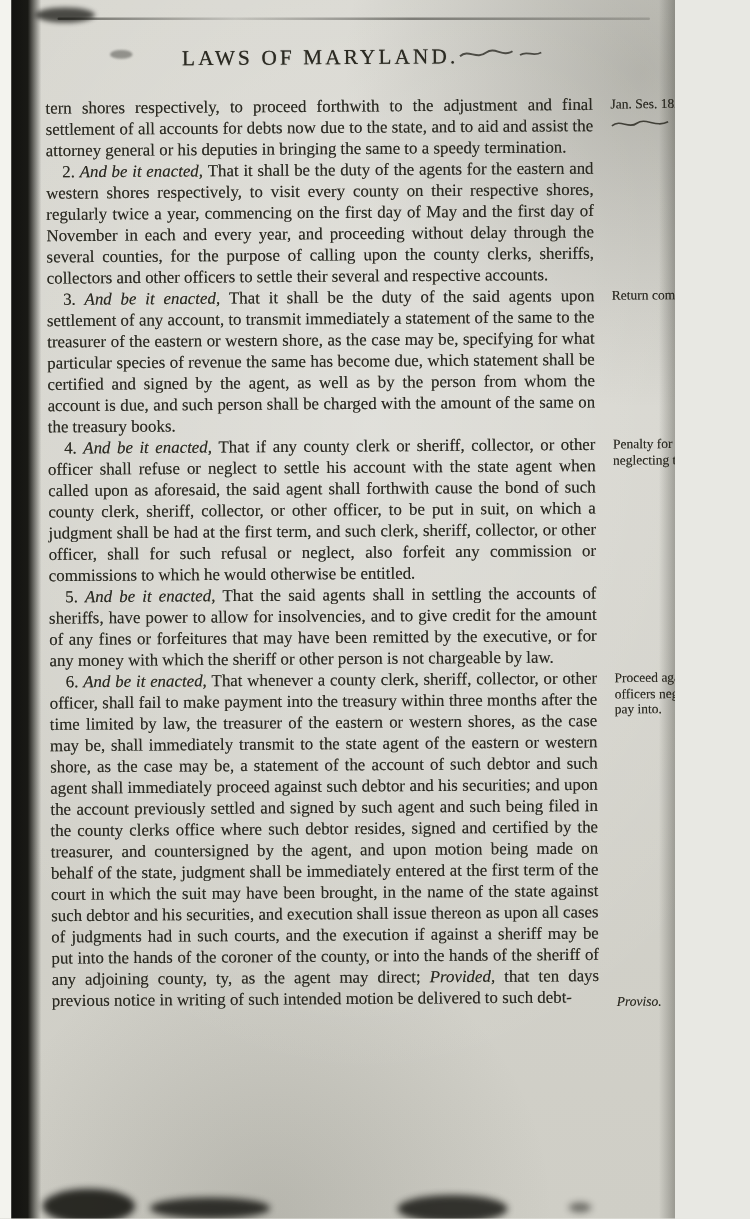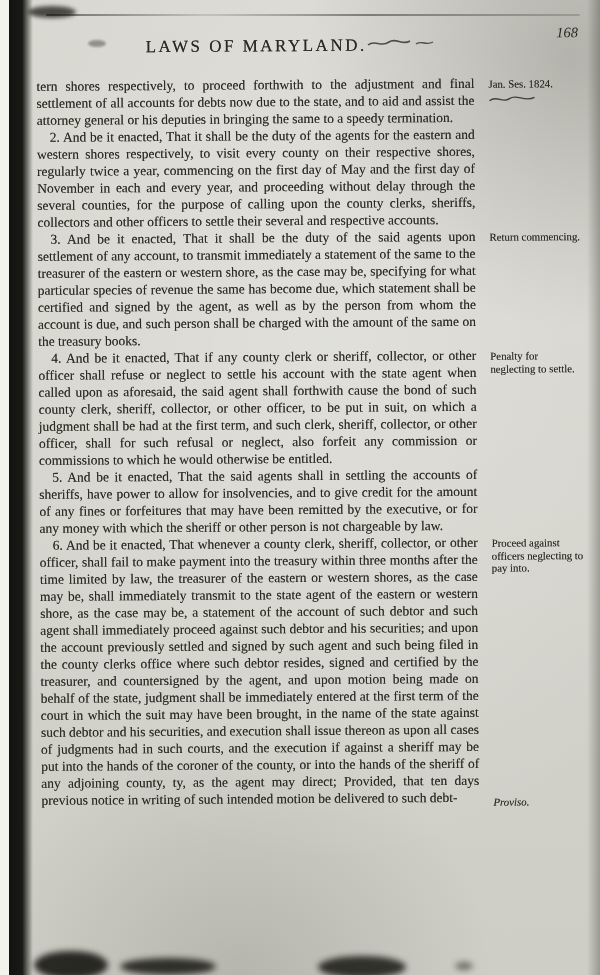--- a/index.html
+++ b/index.html
@@ -2,21 +2,21 @@
 <html><head>
 <meta charset="utf-8">
 <style>
   html,body{margin:0;padding:0;}
   body{
     width:600px;height:975px;overflow:hidden;
     background:#e8e8e3;
     font-family:"Liberation Serif", serif;
   }
   .scan{
-    position:relative;width:600px;height:975px;overflow:hidden;
+    position:relative;width:540px;height:975px;overflow:hidden;
     background:
       radial-gradient(120% 90% at 55% 35%, rgba(255,255,255,0.28), rgba(0,0,0,0) 60%),
       radial-gradient(80% 50% at 95% 6%, rgba(80,80,70,0.30), rgba(0,0,0,0) 55%),
       radial-gradient(70% 40% at 40% 100%, rgba(70,70,60,0.18), rgba(0,0,0,0) 60%),
       linear-gradient(#d8d7d0,#cfcec6);
     color:#2b2a22;
   }
   .edge-white{position:absolute;left:0;top:0;bottom:0;width:9px;background:#f3f3ee;}
   .binding{position:absolute;left:9px;top:0;bottom:0;width:24px;
     background:linear-gradient(90deg,#121210 0%,#191915 55%,rgba(25,25,21,0) 100%);}
@@ -38,21 +38,21 @@
   .header{position:relative;height:50px;}
   .title{position:absolute;left:0;top:10px;width:440px;text-align:center;
     font-size:17px;letter-spacing:2.5px;
     text-shadow:0 0 0.6px rgba(30,30,20,.7);}
   .pageno{position:absolute;right:8px;top:0;font-style:italic;font-size:14.5px;}
 
   .row{display:flex;align-items:flex-start;}
   .ptext{width:438px;text-align:justify;font-size:13.5px;line-height:17px;
     text-shadow:0 0 0.5px rgba(35,34,25,.55);}
   .indent{text-indent:13px;}
-  .it{}
+  .it{font-style:italic;}
   .note{width:94px;margin-left:14px;font-size:10.8px;line-height:12.5px;padding-top:3px;
     text-shadow:0 0 0.4px rgba(35,34,25,.5);}
   .rel{position:relative;align-self:stretch;}
   .note-abs{position:absolute;top:262px;left:0;font-style:italic;}
   .flourish{display:block;margin-top:3px;}
 </style>
 </head>
 <body>
 
 <div class="scan">

